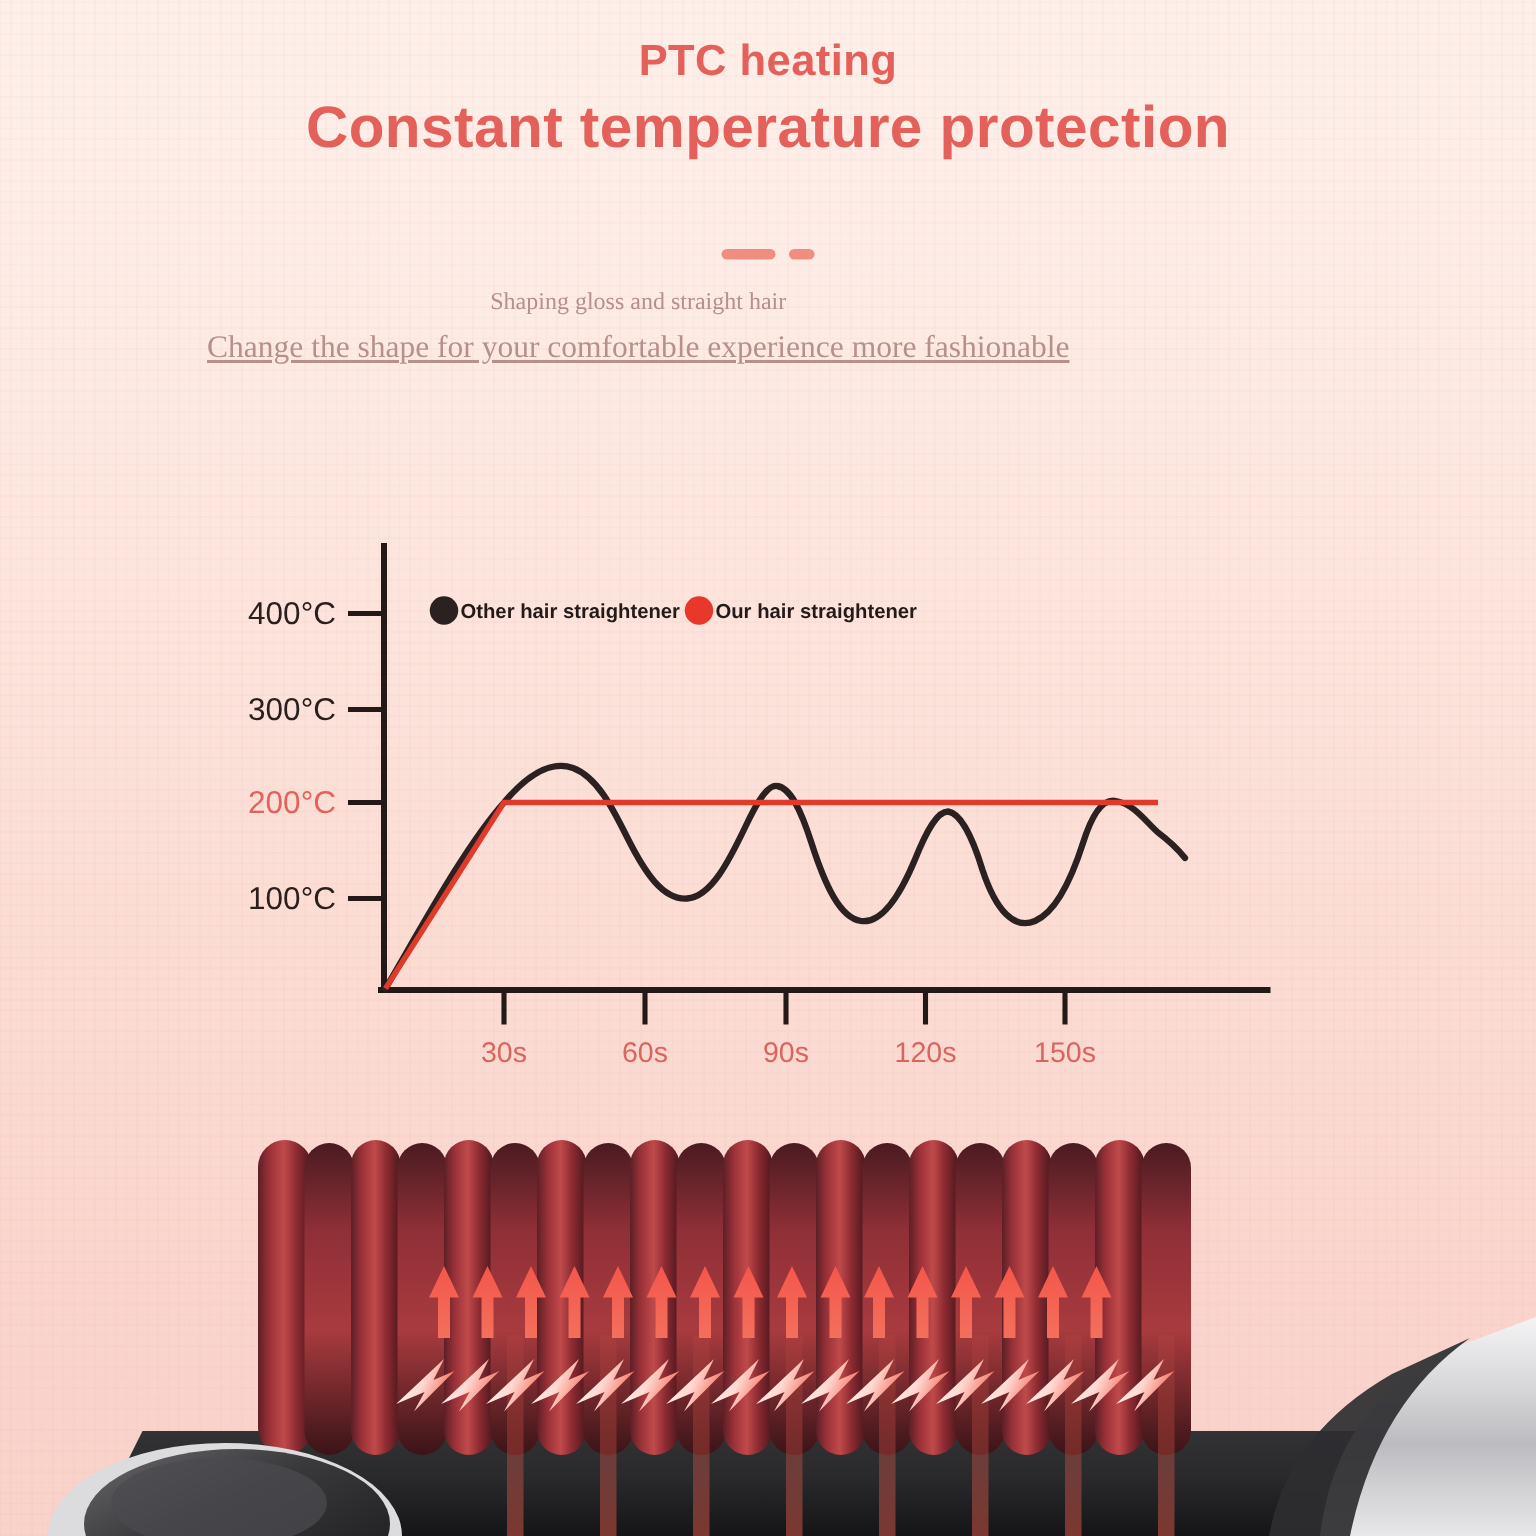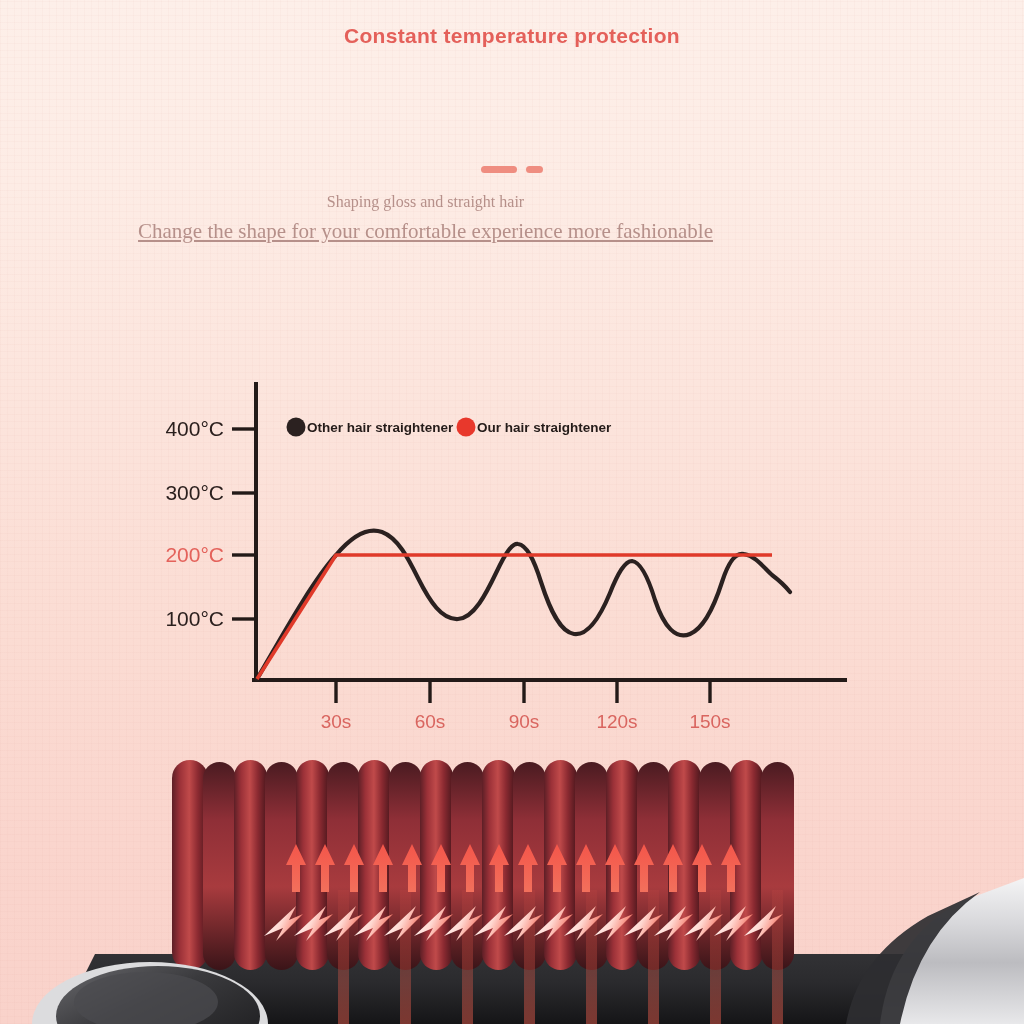--- a/index.html
+++ b/index.html
@@ -22,38 +22,38 @@
       repeating-linear-gradient(90deg,rgba(214,150,140,.05) 0 1px,rgba(255,255,255,0) 1px 7px);
   }
 
   
   #header{position:absolute;left:0;top:22px;width:1024px;text-align:center;}
   .title-line{
     color:#e4605a;font-weight:700;letter-spacing:.3px;line-height:1.32;
     font-family:"Liberation Sans",sans-serif;
   }
   #title1{font-size:29px;}
-  #title2{font-size:21px;}
+  #title2{font-size:39px;}
 
   #divider{
     position:absolute;left:0;top:163px;width:1024px;height:12px;
     display:flex;justify-content:center;align-items:center;gap:9px;
   }
   .dash-long{width:36px;height:7px;border-radius:4px;background:#ef8d80;}
   .dash-short{width:17px;height:7px;border-radius:4px;background:#ef8d80;}
 
   #subtitle{
     position:absolute;left:0;top:190px;width:851px;text-align:center;
     color:#b6908a;font-family:"Liberation Serif",serif;line-height:1.55;
   }
   #sub1{font-size:16px;}
   #sub2{font-size:21px;text-decoration:underline;}
 
   
-  #chart{position:absolute;left:0;top:372px;width:960px;height:380px;}
+  #chart{position:absolute;left:0;top:352px;width:960px;height:380px;}
   #chart svg{display:block;}
   .axis-line{stroke:#231a18;stroke-width:4;stroke-linecap:square;}
   .tick{stroke:#231a18;stroke-width:3.4;}
   .ylabel{font-family:"Liberation Sans",sans-serif;font-size:21px;fill:#2a1f1d;}
   .ylabel.accent{fill:#e4625b;}
   .xlabel{font-family:"Liberation Sans",sans-serif;font-size:19px;fill:#d9655f;}
   .series-black{fill:none;stroke:#2b2120;stroke-width:4.2;stroke-linecap:round;stroke-linejoin:round;}
   .series-red{fill:none;stroke:#e03a2a;stroke-width:3.6;stroke-linecap:butt;stroke-linejoin:round;}
   .legend-txt{font-family:"Liberation Sans",sans-serif;font-size:13.5px;font-weight:700;fill:#241b19;}
 
@@ -61,20 +61,21 @@
   #product{position:absolute;left:0;top:740px;width:1024px;height:284px;}
 </style>
 </head>
 <body>
 
 <div id="page">
 
   <div id="texture"></div>
 
   <div id="header">
+    <div class="title-line" id="title1">PTC heating</div>
     <div class="title-line" id="title2">Constant temperature protection</div>
   </div>
 
   <div id="divider">
     <span class="dash-long"></span>
     <span class="dash-short"></span>
   </div>
 
   <div id="subtitle">
     <div id="sub1">Shaping gloss and straight hair</div>

